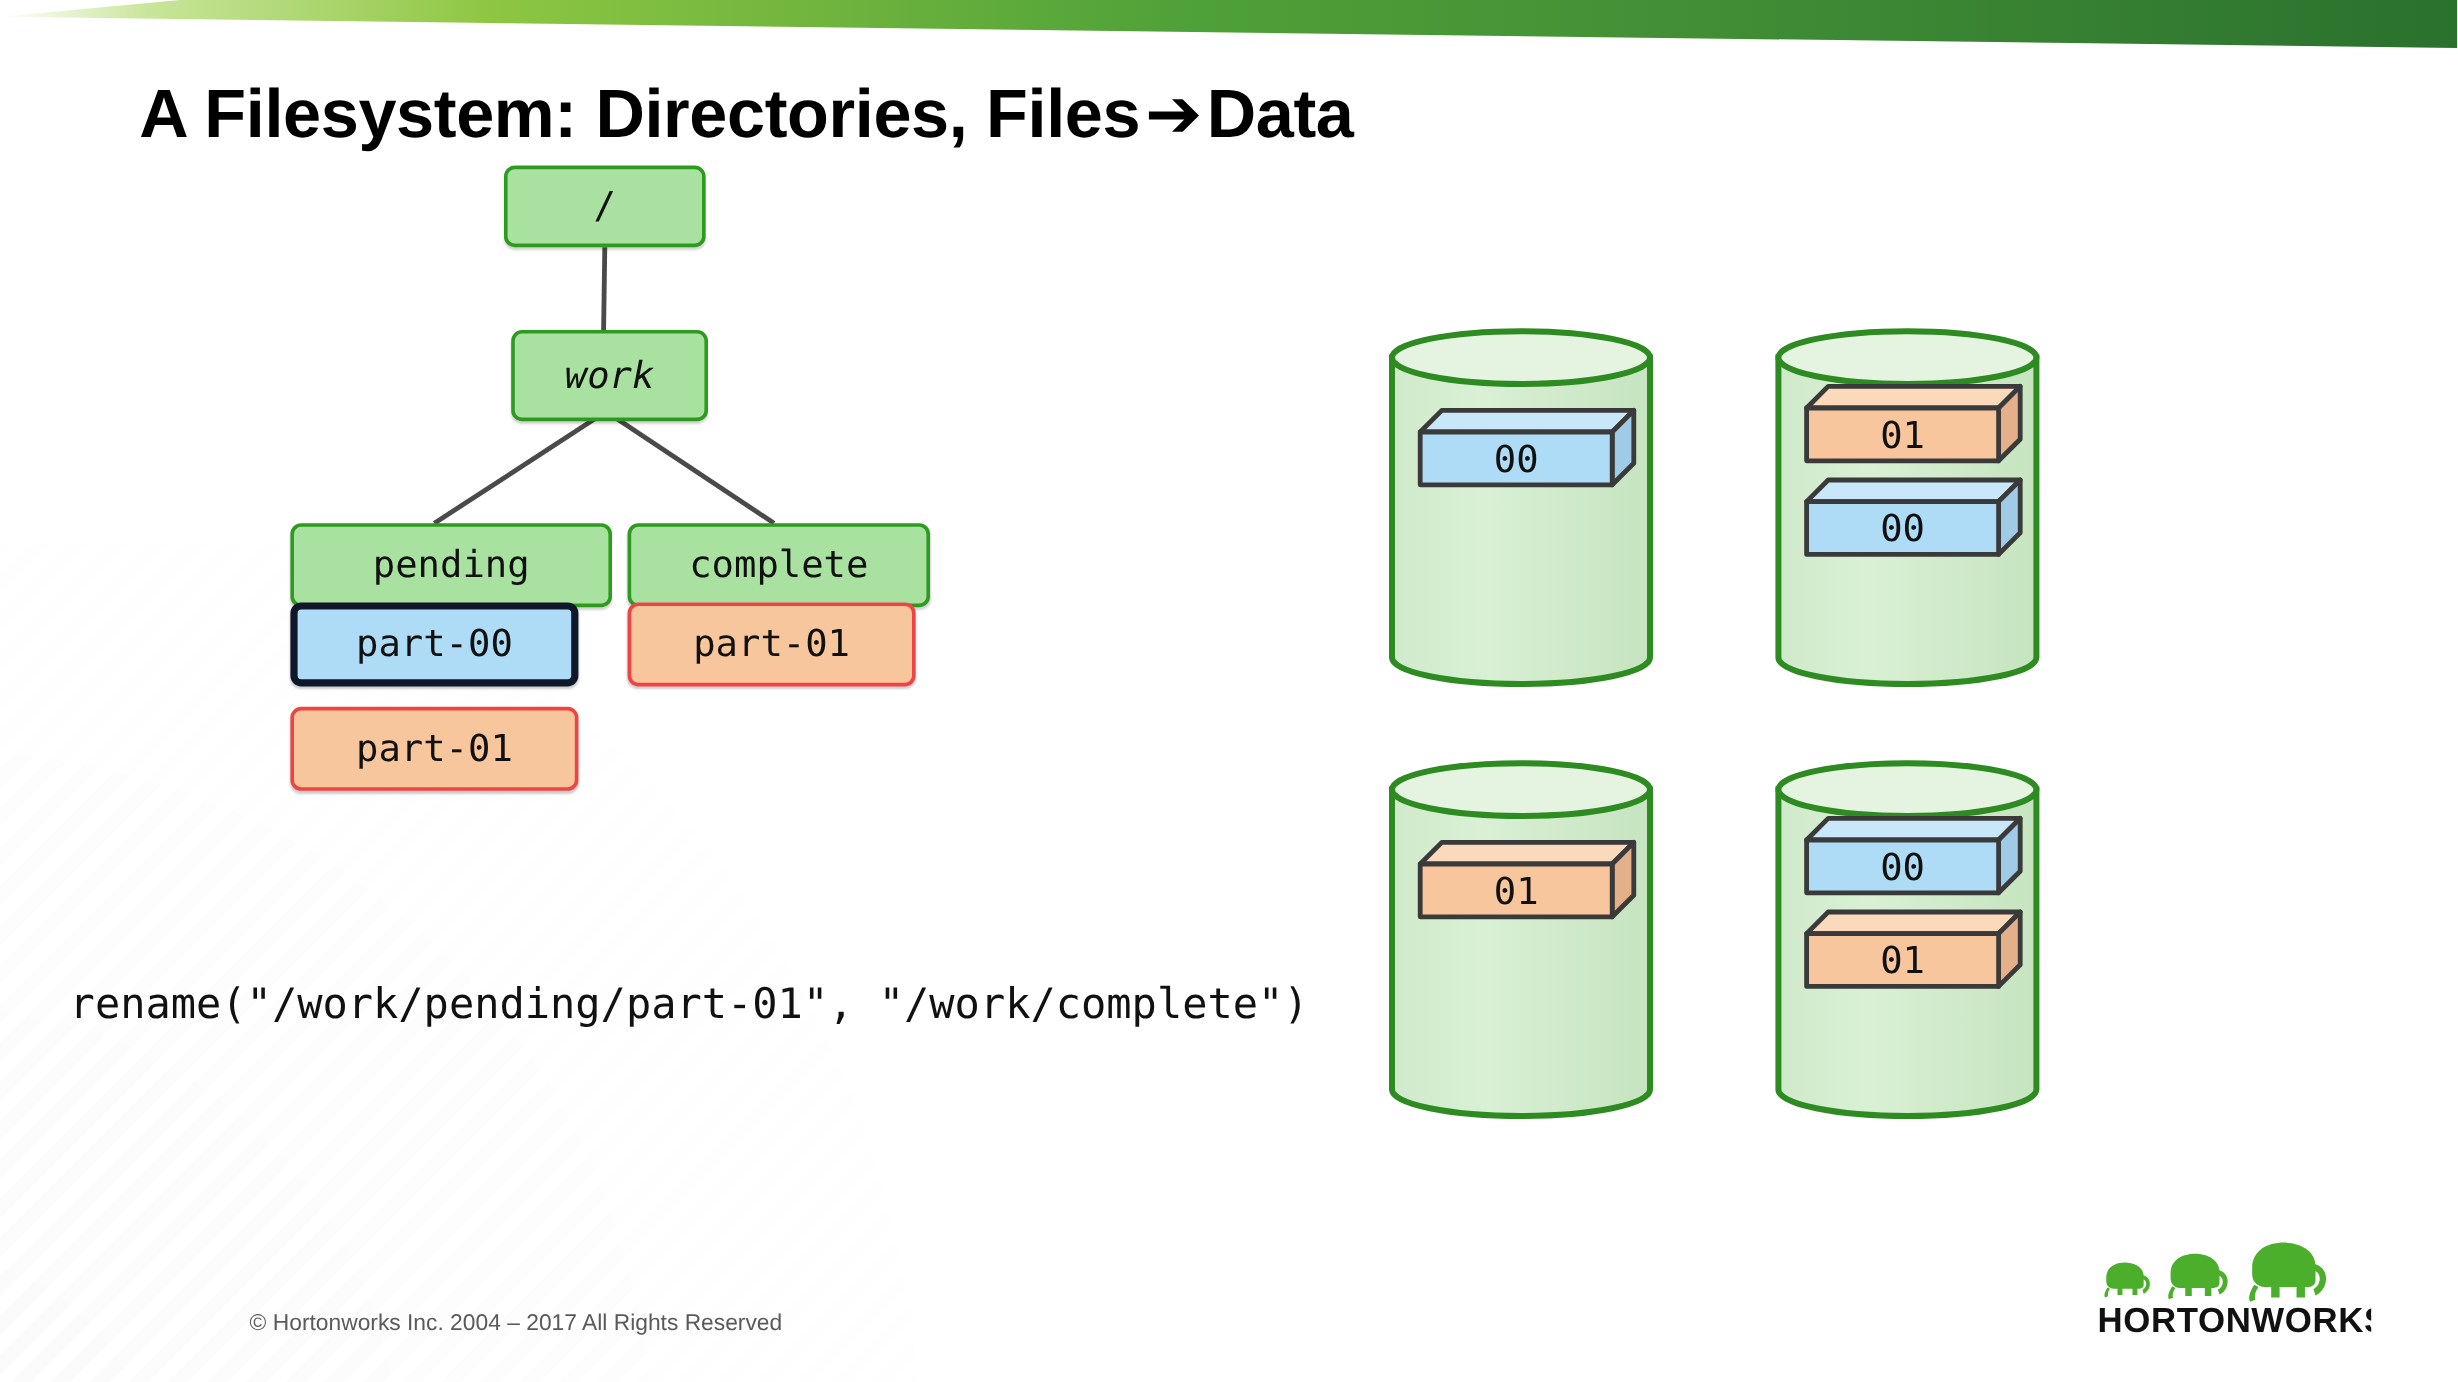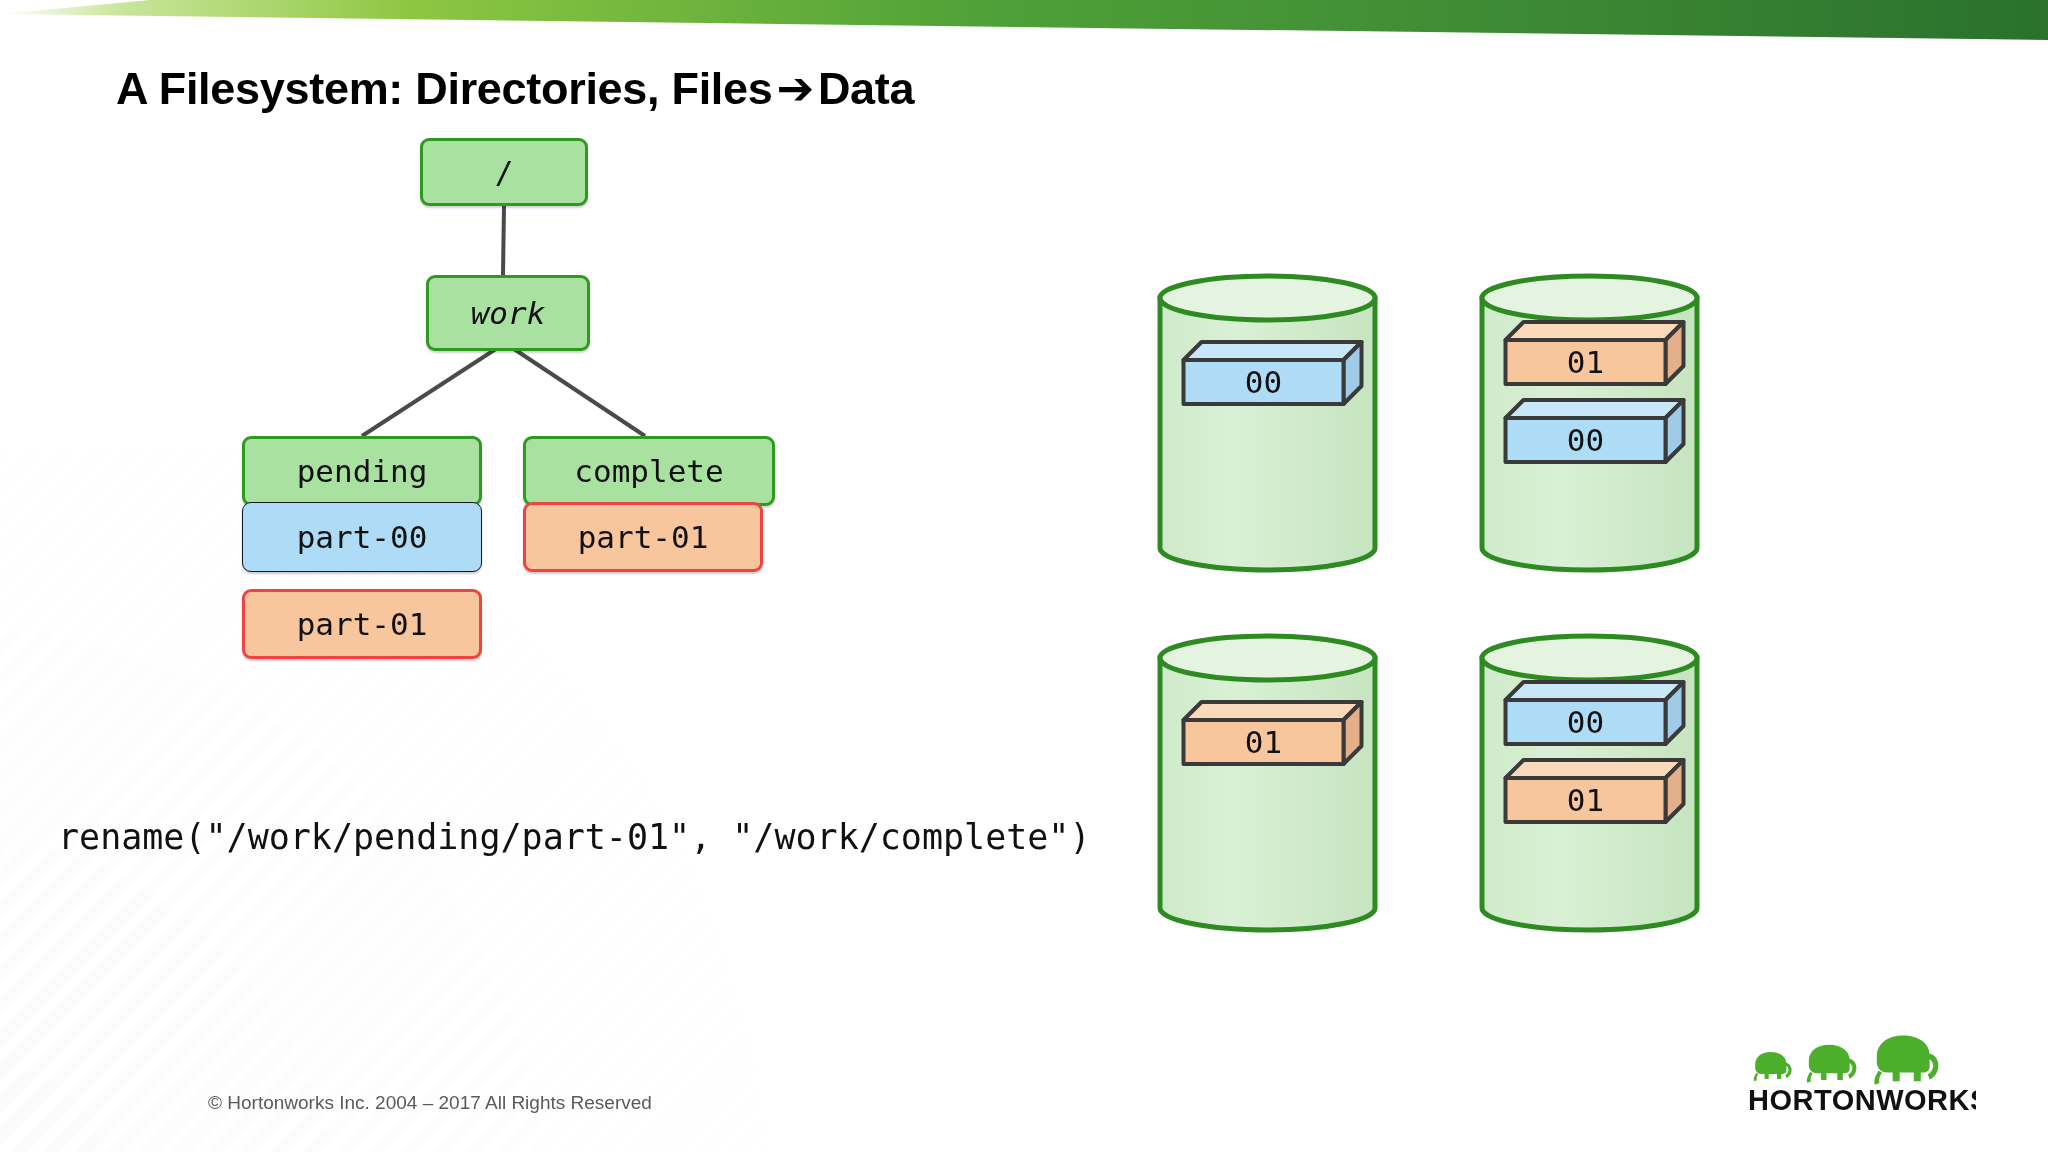--- a/index.html
+++ b/index.html
@@ -49,21 +49,21 @@
     height: 46px;
     overflow: hidden;
   }
   .top-banner svg { display: block; }
 
   
   .slide-title {
     position: absolute;
     left: 116px;
     top: 62px;
-    font-size: 45px;
+    font-size: 57px;
     font-weight: bold;
     color: #000000;
     letter-spacing: -0.3px;
     white-space: nowrap;
     font-family: "Liberation Sans", sans-serif;
   }
   .slide-title .arrow {
     font-family: "DejaVu Sans", sans-serif;
     font-weight: bold;
     padding: 0 4px;
@@ -94,21 +94,21 @@
     color: #111111;
     border-radius: 9px;
   }
   .node.dir {
     background: #A9E2A0;
     border: 3px solid #2E9B20;
     box-shadow: 0 2px 2px rgba(0,0,0,0.18);
   }
   .node.file-blue {
     background: #AEDCF6;
-    border: 1px solid #0f172a;
+    border: 6px solid #0f172a;
     box-shadow: 0 2px 2px rgba(0,0,0,0.20);
   }
   .node.file-orange {
     background: #F8C69C;
     border: 3px solid #ef4444;
     box-shadow: 0 2px 2px rgba(0,0,0,0.20);
   }
 
   
   .cmd-line {
@@ -202,21 +202,21 @@
         <line x1="505" y1="213" x2="362" y2="306" stroke="#4A4A4A" stroke-width="4"></line>
         <line x1="505" y1="213" x2="645" y2="306" stroke="#4A4A4A" stroke-width="4"></line>
       </svg>
     <div id="tree-nodes">
         <div class="node dir" style="left: 420px; top: 8px; width: 168px; height: 68px;">
           <span>/</span>
         </div>
         <div class="node dir" style="left: 426px; top: 145px; width: 164px; height: 76px; font-style: italic;">
           <span>work</span>
         </div>
-        <div class="node dir" style="left: 242px; top: 306px; width: 240px; height: 70px;">
+        <div class="node dir" style="left: 242px; top: 306px; width: 268px; height: 70px;">
           <span>pending</span>
         </div>
         <div class="node dir" style="left: 523px; top: 306px; width: 252px; height: 70px;">
           <span>complete</span>
         </div>
         <div class="node file-blue" style="left: 242px; top: 372px; width: 240px; height: 70px;">
           <span>part-00</span>
         </div>
         <div class="node file-orange" style="left: 242px; top: 459px; width: 240px; height: 70px;">
           <span>part-01</span>

